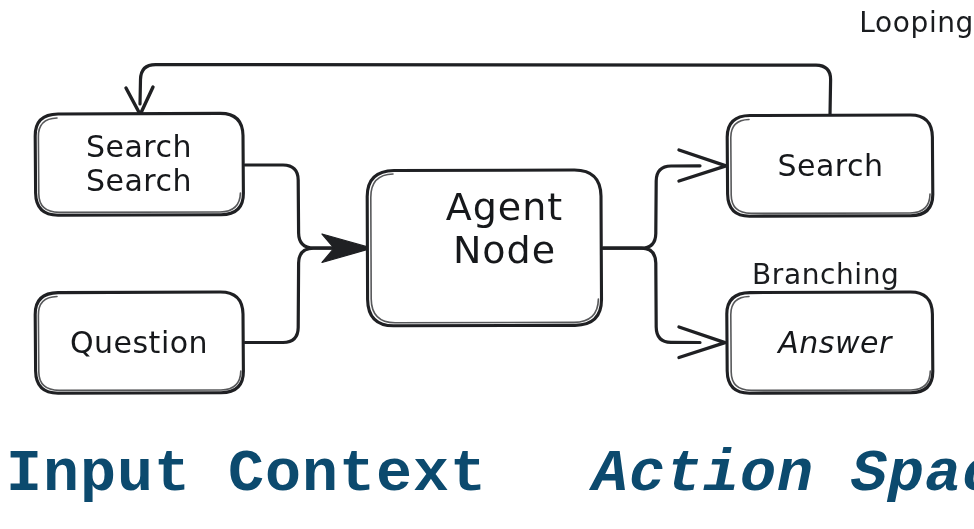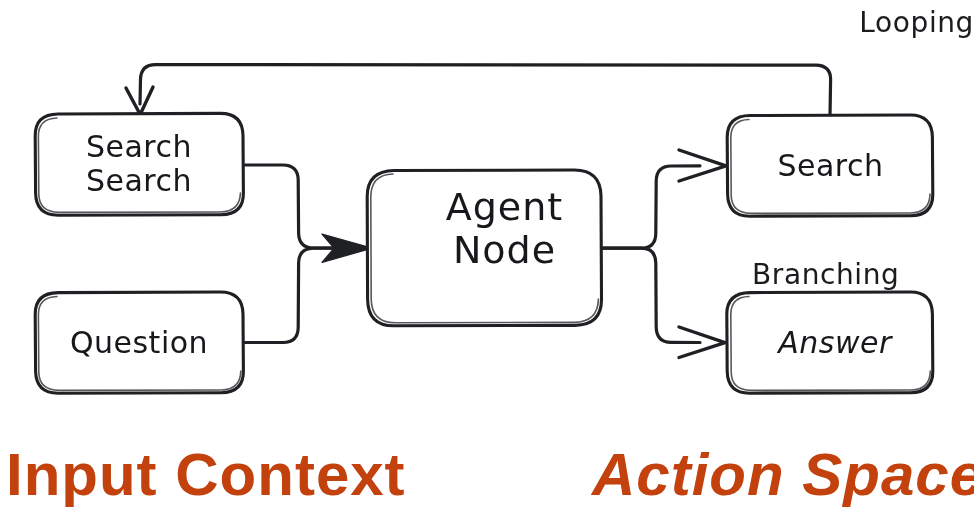--- a/index.html
+++ b/index.html
@@ -106,22 +106,22 @@
     letter-spacing: 0.6px;
   }
   .label-branching {
     left: 752px; top: 238px;
     font-size: 28px;
     letter-spacing: 0.6px;
     margin-top: 20px;
   }
   .caption {
     position: absolute;
-    color: #c2410c;
-    font-family: Liberation Sans, sans-serif;
+    color: #0c4a6e;
+    font-family: Liberation Mono, monospace;
     font-weight: bold;
     white-space: nowrap;
     user-select: none;
     pointer-events: none;
   }
   .caption-input-context {
     left: 6px; top: 440px;
     font-size: 60px;
     letter-spacing: 1px;
   }

